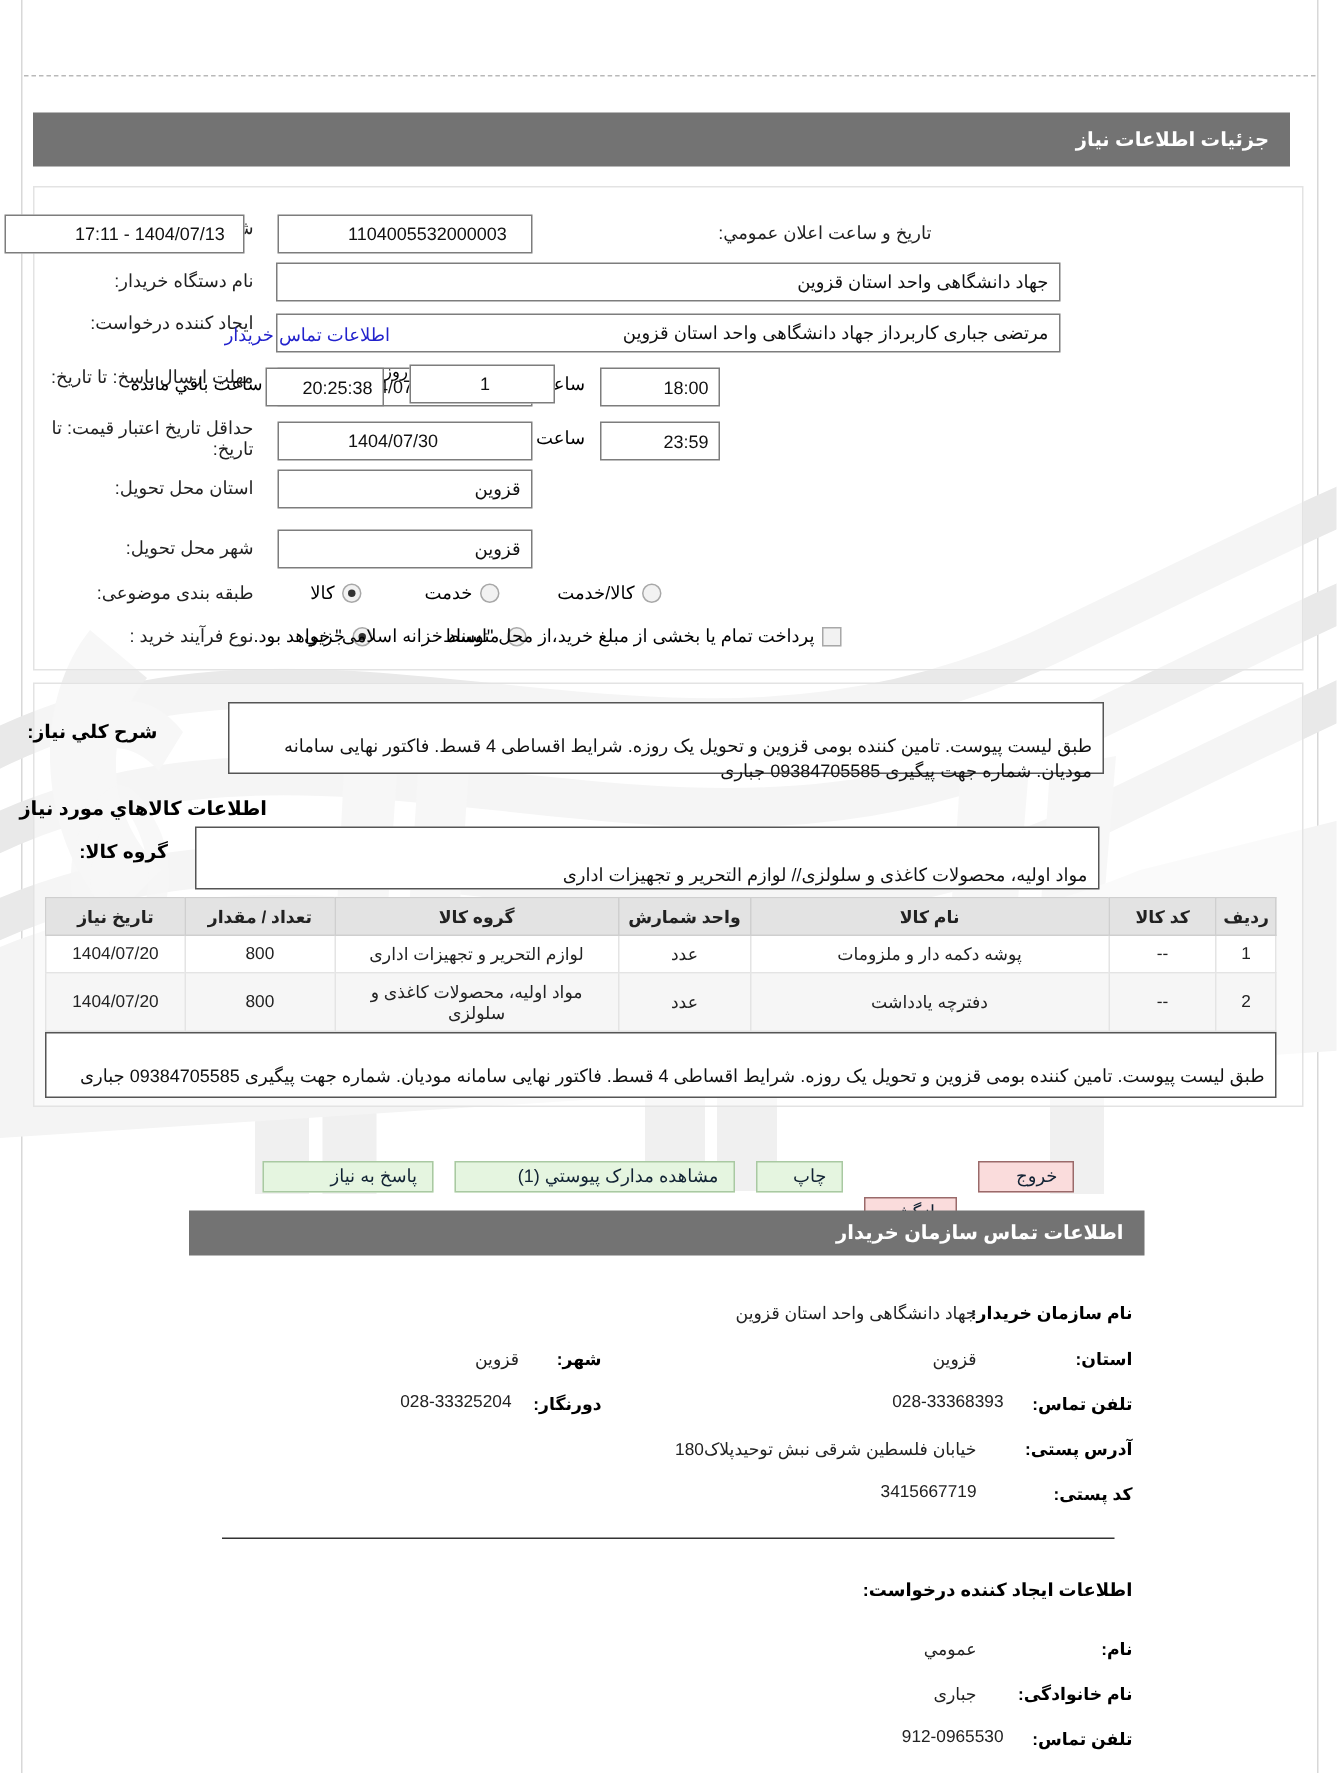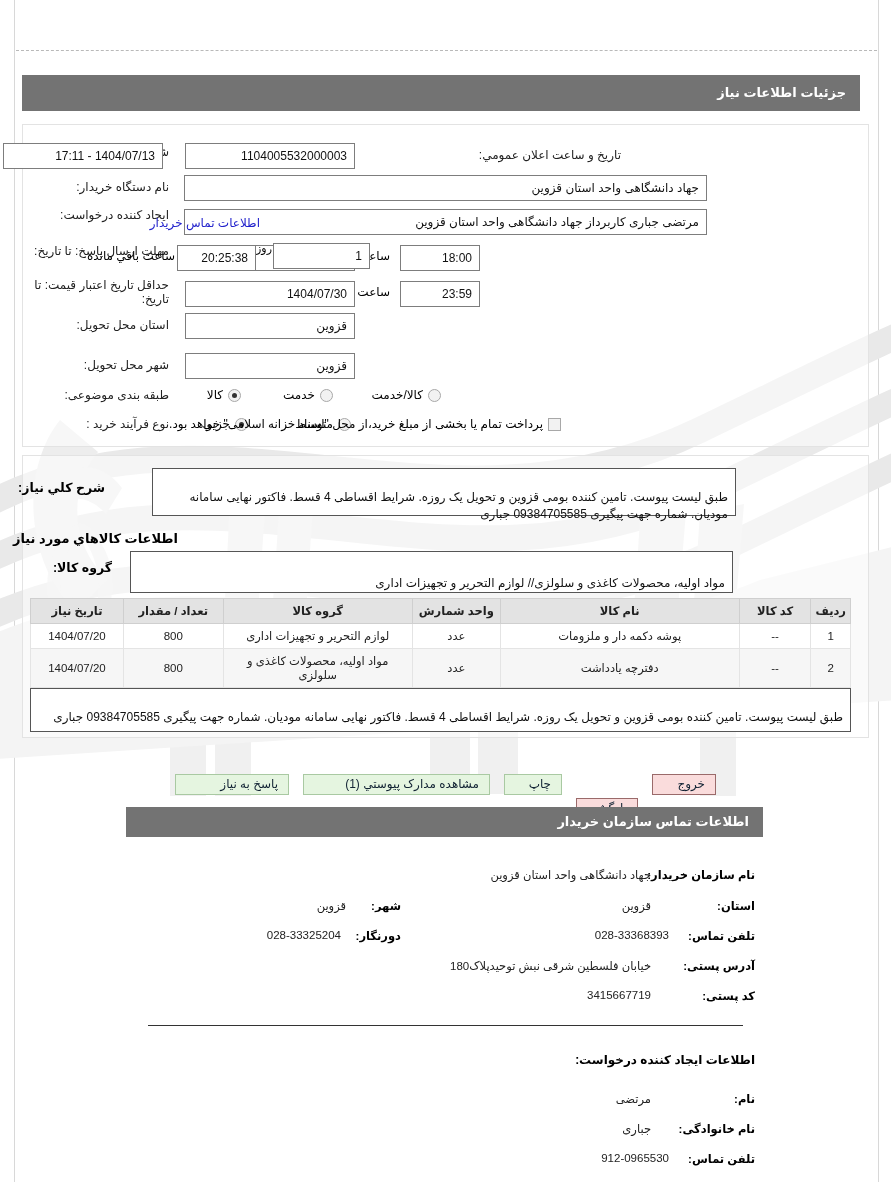--- a/index.html
+++ b/index.html
@@ -91,21 +91,21 @@
     background: #fff;
     height: 26px;
     line-height: 24px;
     text-align: right;
     padding: 0 7px;
     font-size: 12px;
     color: #111;
     overflow: hidden;
     white-space: nowrap;
   }
-  .fld.num { text-align: right; padding-left: 46px; }
+  .fld.num { text-align: left; padding-left: 46px; }
 
   .inline-lbl { font-size: 12px; padding: 0 6px; white-space: nowrap; }
 
   a.link {
     color: #2222cc;
     text-decoration: none;
     font-size: 12px;
     white-space: nowrap;
   }
 
@@ -386,21 +386,21 @@
   <div class="cline cvalue" style="right:240px; top:959px;">خیابان فلسطین شرقی نبش توحیدپلاک180</div>
 
   <div class="cline clabel" style="right:136px; top:989px;">کد پستی:</div>
   <div class="cline cvalue" style="right:240px; top:989px; direction:ltr;">3415667719</div>
 
   <div class="hr-thin"></div>
 
   <div class="cline clabel" style="right:136px; top:1053px; font-size:12px;">اطلاعات ایجاد کننده درخواست:</div>
 
   <div class="cline clabel" style="right:136px; top:1092px;">نام:</div>
-  <div class="cline cvalue" style="right:240px; top:1092px;">مرتضی</div>
+  <div class="cline cvalue" style="right:240px; top:1092px;">عمومي</div>
 
   <div class="cline clabel" style="right:136px; top:1122px;">نام خانوادگی:</div>
   <div class="cline cvalue" style="right:240px; top:1122px;">جباری</div>
 
   <div class="cline clabel" style="right:136px; top:1152px;">تلفن تماس:</div>
   <div class="cline cvalue" style="right:222px; top:1152px; direction:ltr;">912-0965530</div>
 
 </div>
 
 </body></html>

